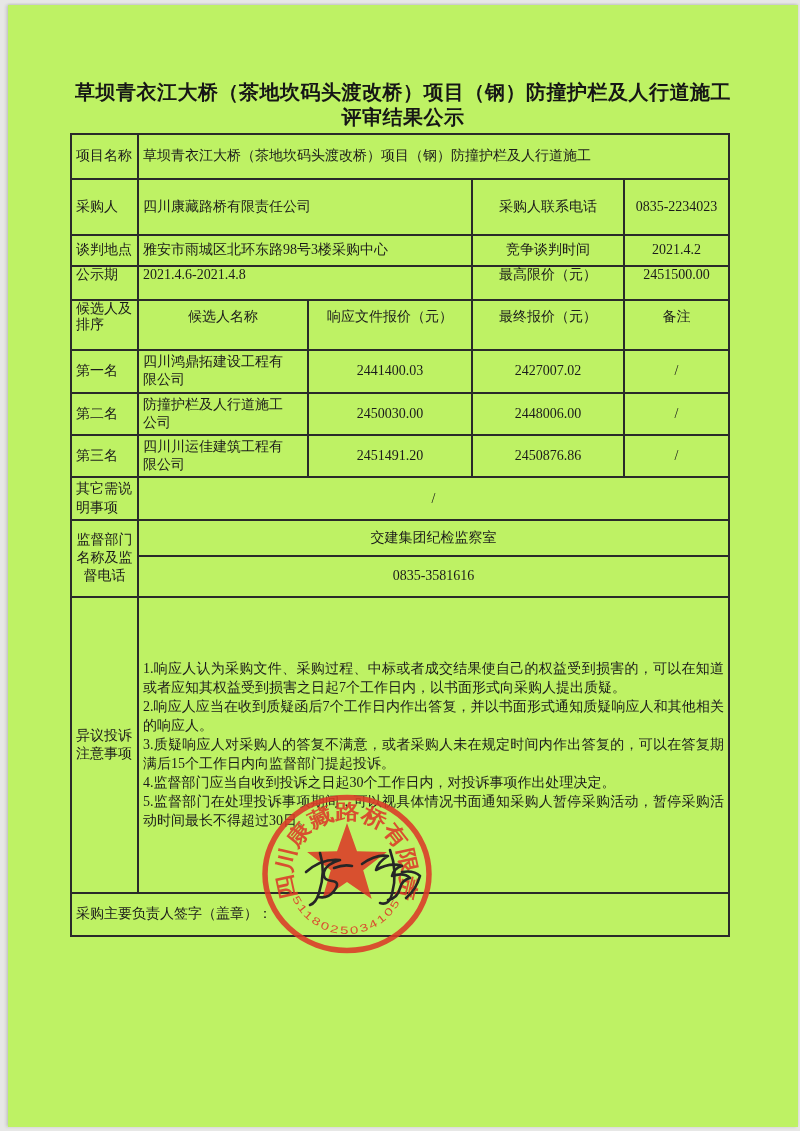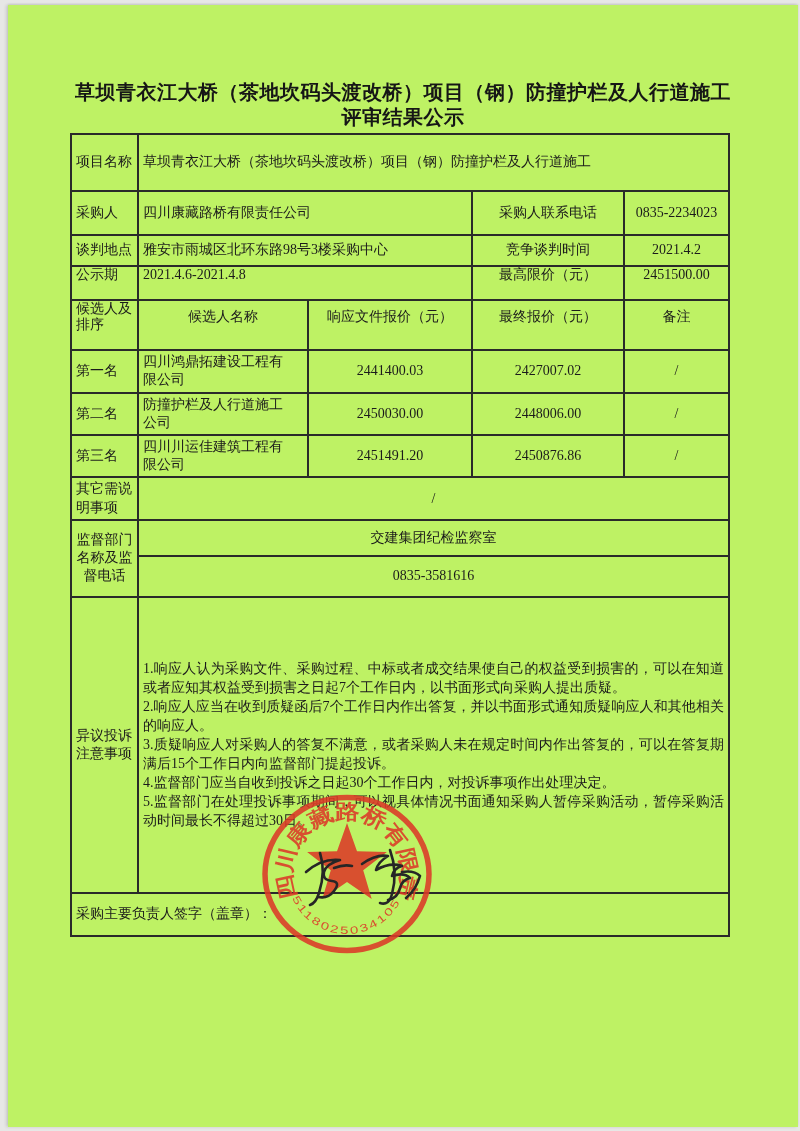--- a/index.html
+++ b/index.html
@@ -77,26 +77,26 @@
   <table class="main">
     <colgroup>
       <col style="width:67px">
         <col style="width:170px">
         <col style="width:164px">
         <col style="width:152px">
         <col style="width:105px">
     </colgroup>
 
     <tbody>
-        <tr style="height:57px">
+        <tr style="height:45px">
       <td class="lbl">项目名称</td>
       <td class="val" colspan="4">草坝青衣江大桥（茶地坎码头渡改桥）项目（钢）防撞护栏及人行道施工</td>
     </tr>
 
-    <tr style="height:44px">
+    <tr style="height:56px">
       <td class="lbl">采购人</td>
       <td class="val" colspan="2">四川康藏路桥有限责任公司</td>
       <td class="ctr">采购人联系电话</td>
       <td class="ctr">0835-2234023</td>
     </tr>
 
     <tr style="height:31px">
       <td class="lbl">谈判地点</td>
       <td class="val" colspan="2">雅安市雨城区北环东路98号3楼采购中心</td>
       <td class="ctr">竞争谈判时间</td>

